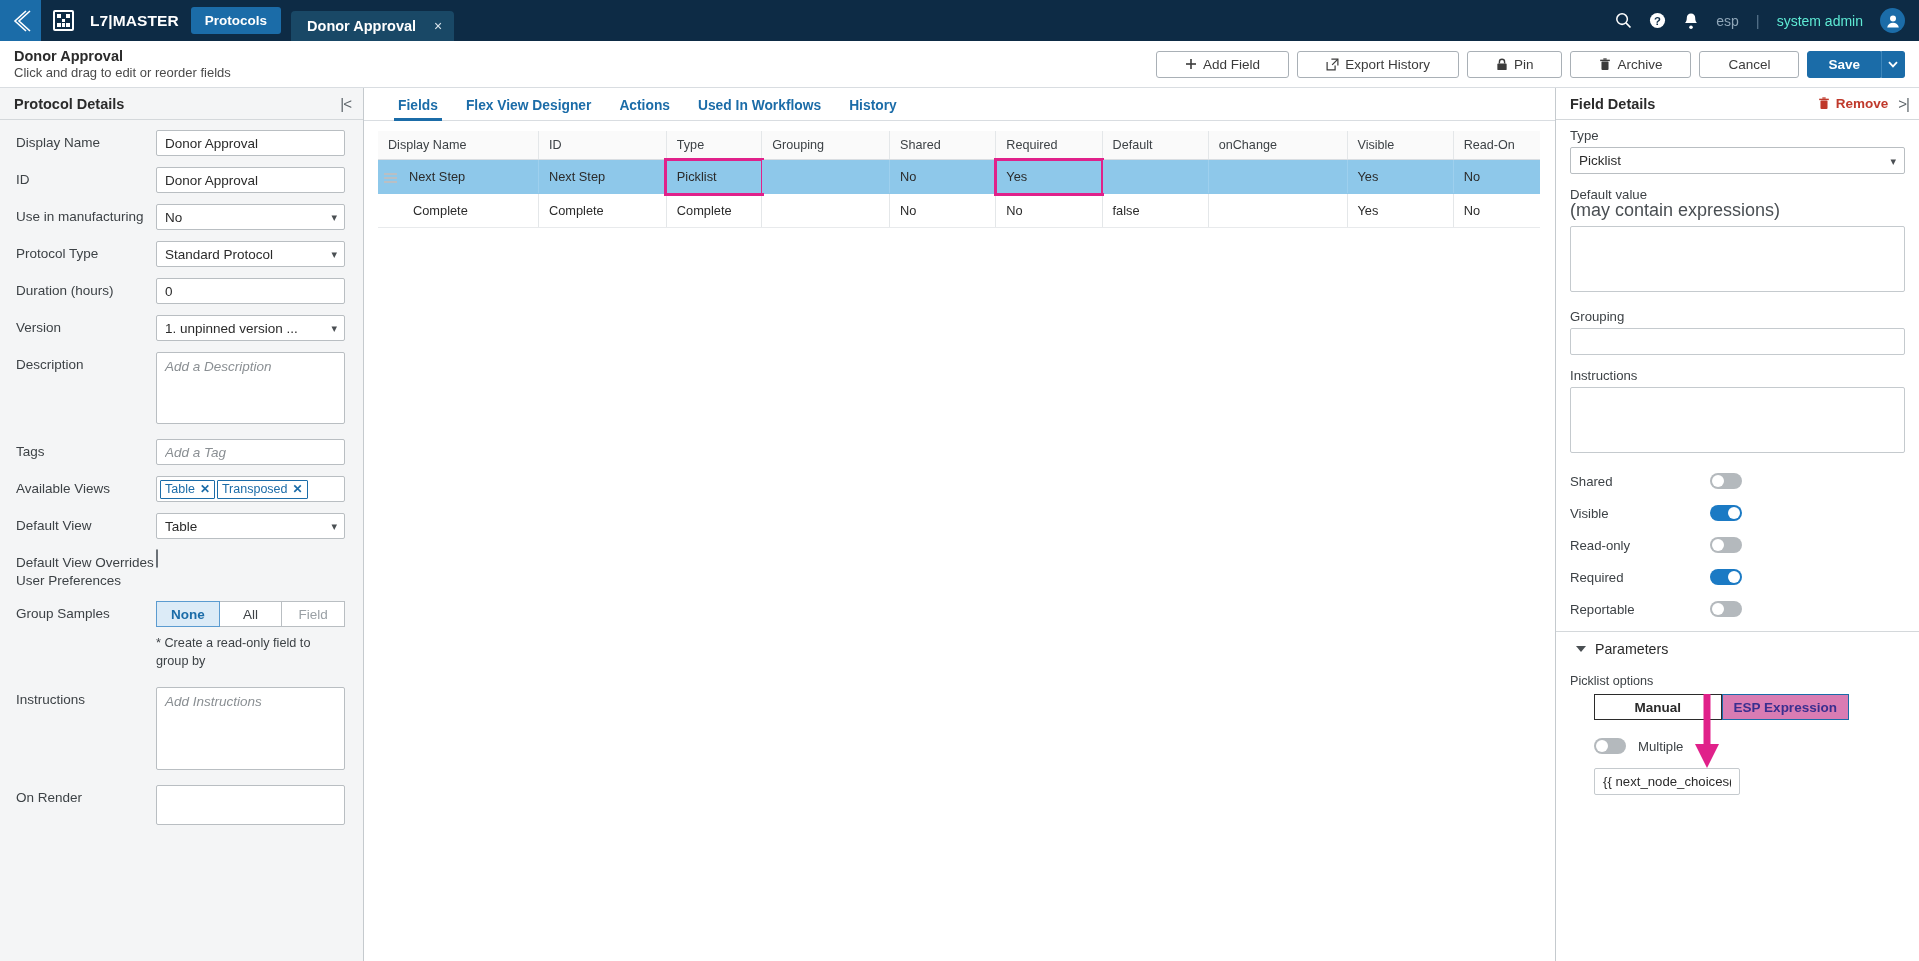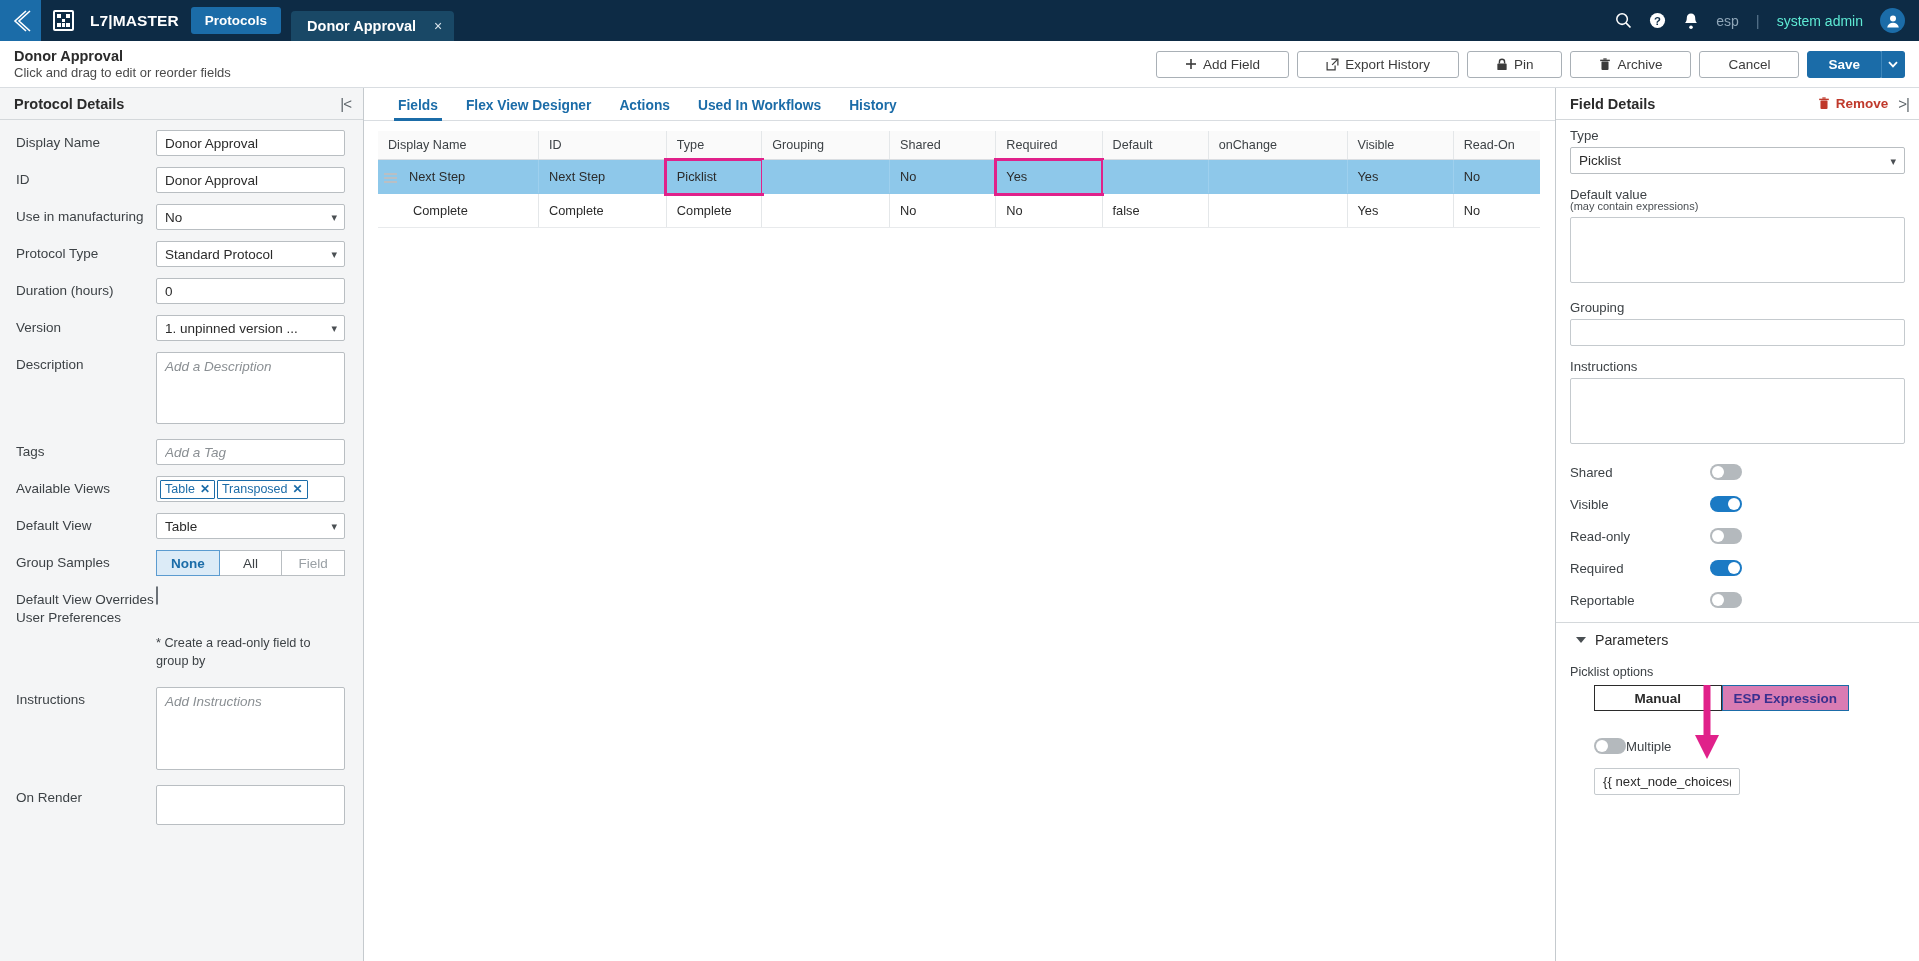--- a/index.html
+++ b/index.html
@@ -205,21 +205,21 @@
     border-bottom:1px solid #d4d8db; gap: 10px;
   }
   .rp-header .ttl { font-size:14.5px; font-weight:bold; color:#2b2b2b; }
   .remove-btn {
     margin-left:auto; display:flex; align-items:center; gap:6px; color:#c0392b;
     font-size:13.5px; font-weight:bold; cursor:pointer;
   }
   .rp-collapse { color:#5c6469; font-size:15px; cursor:pointer; letter-spacing:-1px; }
   .rp-body { padding: 8px 14px 0 14px; flex:1; overflow:hidden; }
   .rlabel { font-size:13.2px; color:#3d4246; margin-bottom:4px; }
-  .rsub { font-size:11px; color:#4a4f53; margin-top:-3px; margin-bottom:5px; }
+  .rsub { font-size:18px; color:#4a4f53; margin-top:-3px; margin-bottom:5px; }
   .rsel-wrap { position:relative; width: 100%; margin-bottom: 13px; }
   .rsel {
     width:100%; height:27px; border:1px solid #b9bec2; background:#fff; border-radius:2px;
     font-size:13.5px; color:#2b2b2b; padding: 0 8px; appearance:none;
     font-family:"Liberation Sans", sans-serif;
   }
   .rsel-wrap .caret { position:absolute; right:9px; top:8px; pointer-events:none; color:#4a4f53; font-size:11px;}
   .rta {
     width:100%; border:1px solid #c5cace; border-radius:2px; background:#fff;
     resize:none; font-size:13.5px; padding:6px 8px; color:#2b2b2b;
@@ -248,21 +248,21 @@
   .section-hdr .tri { width:0;height:0;border-left:5px solid transparent;border-right:5px solid transparent;border-top:6px solid #4a4f53; cursor:pointer;}
   .section-hdr .stxt { font-size:14.2px; color:#2b2b2b; }
   .picklist-seg { display:flex; width: 255px; margin: 6px 0 0 24px; }
   .pseg {
     flex:1; height:26px; display:flex; align-items:center; justify-content:center;
     font-size:13.5px; border:1px solid #2b2b2b; background:#fff; color:#2b2b2b;
     font-weight:bold; cursor:pointer;
   }
   .pseg.active { background:#d97cb3; border-color:#1b6ca8; color:#3a2f8f; }
   .pseg + .pseg { border-left: 1px solid #1b6ca8; }
-  .multi-row { display:flex; align-items:center; margin: 27px 0 0 24px; }
+  .multi-row { display:flex; align-items:center; gap:12px; margin: 18px 0 0 24px; }
   .multi-row .ml { font-size:13.2px; color:#3d4246; }
   .expr-inp {
     width: 146px; height:27px; border:1px solid #c5cace; border-radius:2px;
     font-size:13.2px; padding:0 8px; margin: 14px 0 0 24px; color:#2b2b2b;
     font-family:"Liberation Sans", sans-serif;
   }
   .arrow-anno { position:absolute; pointer-events:none; }
 </style>
 </head>
 <body>
@@ -460,33 +460,33 @@
         <span class="lbl">Default View</span>
         <div class="ctl">
             <div class="sel-wrap">
           <select class="inp"><option>Table</option></select>
           <span class="caret">▾</span>
         </div>
           </div>
       </div>
 
       <div class="frow">
+        <span class="lbl">Default View Overrides User Preferences</span>
+        <div class="ctl"><span class="cbx"></span></div>
+      </div>
+
+      <div class="frow">
         <span class="lbl">Group Samples</span>
         <div class="ctl">
           <div class="segmented">
             <div class="seg active">None</div>
             <div class="seg">All</div>
             <div class="seg dim">Field</div>
           </div>
         </div>
-      </div>
-
-      <div class="frow">
-        <span class="lbl">Default View Overrides User Preferences</span>
-        <div class="ctl"><span class="cbx"></span></div>
       </div>
 
       <div class="frow" style="margin-bottom:6px">
         <span class="lbl"></span>
         <div class="ctl">
             <div class="note">* Create a read-only field to group by</div>
           </div>
       </div>
 
       <div class="frow">

